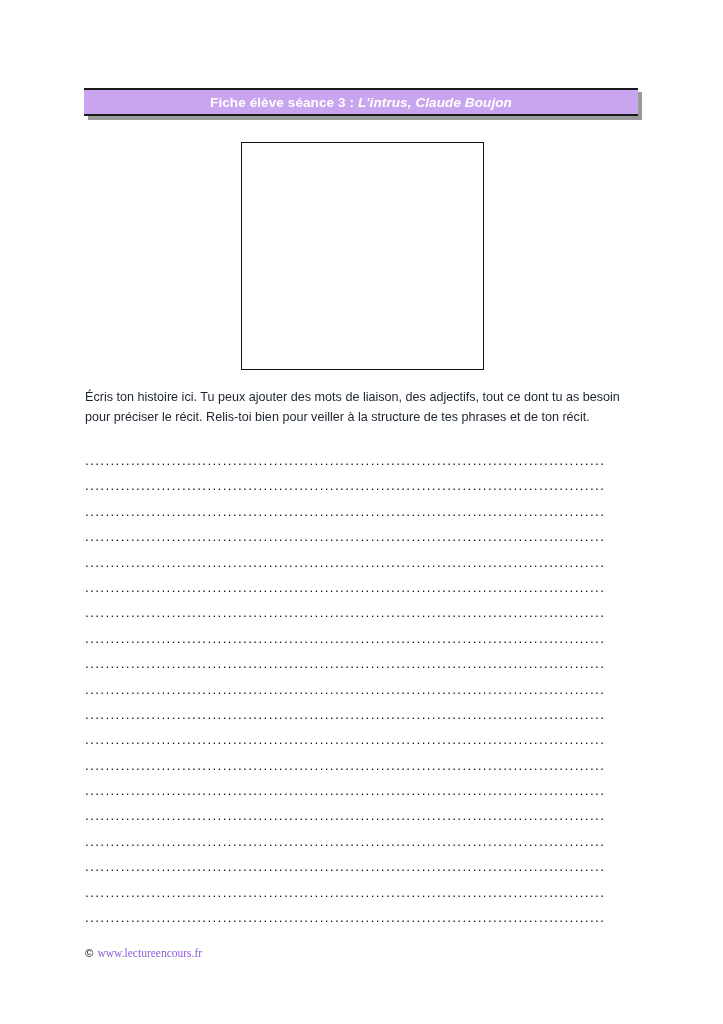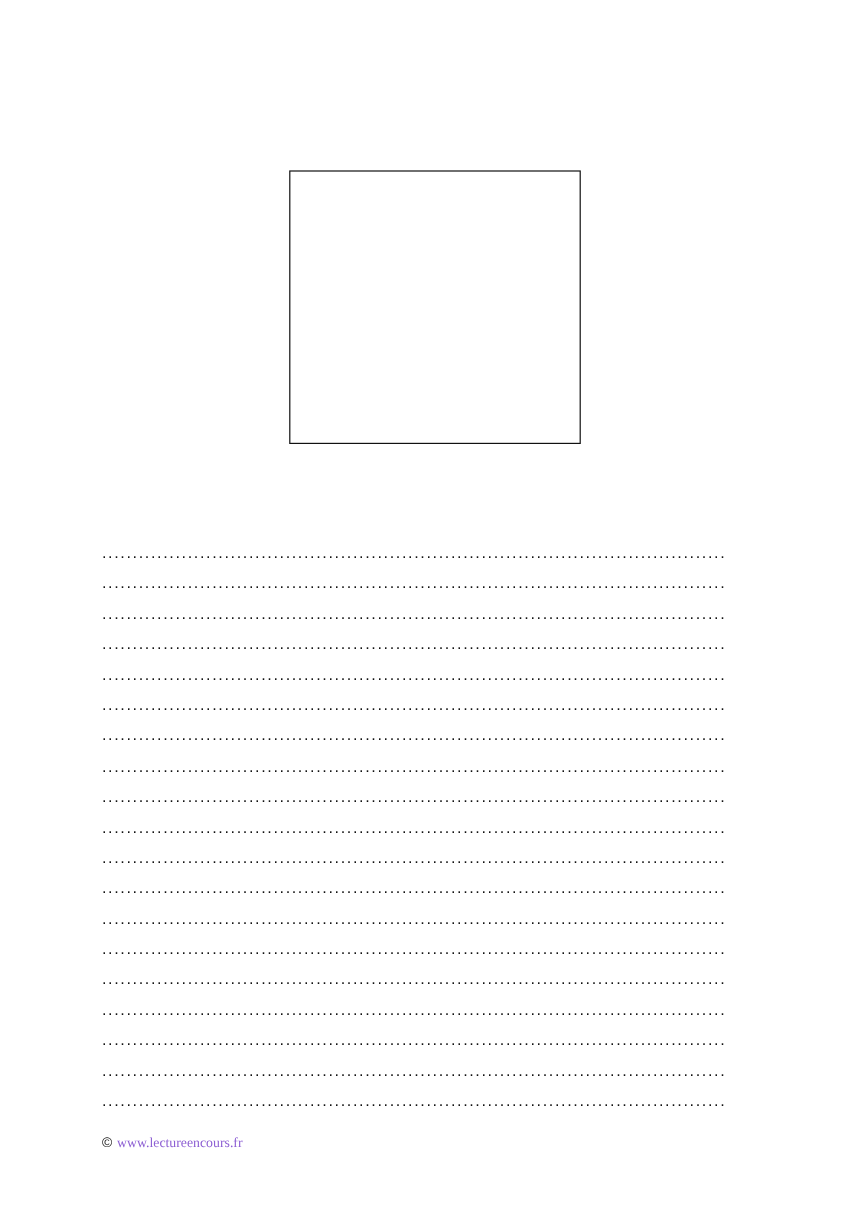--- a/index.html
+++ b/index.html
@@ -127,23 +127,30 @@
     color: #8d5fd3;
     text-decoration: none;
     font-family: Liberation Serif, serif;
   }
 </style>
 </head>
 <body>
 
 <div class="page">
 
+  <div class="banner-wrap">
+    <div class="banner-shadow"></div>
+    <div class="banner">
+      <div class="banner-title"><span>Fiche élève séance 3 : </span><span class="ital">L'intrus, Claude Boujon</span></div>
+    </div>
+  </div>
 
   <div class="drawing-box"></div>
 
+  <div class="instructions">Écris ton histoire ici. Tu peux ajouter des mots de liaison, des adjectifs, tout ce dont tu as besoin pour préciser le récit. Relis-toi bien pour veiller à la structure de tes phrases et de ton récit.</div>
 
   <div class="lines">
     <div class="dotline">......................................................................................................</div>
     <div class="dotline">......................................................................................................</div>
     <div class="dotline">......................................................................................................</div>
     <div class="dotline">......................................................................................................</div>
     <div class="dotline">......................................................................................................</div>
     <div class="dotline">......................................................................................................</div>
     <div class="dotline">......................................................................................................</div>
     <div class="dotline">......................................................................................................</div>

